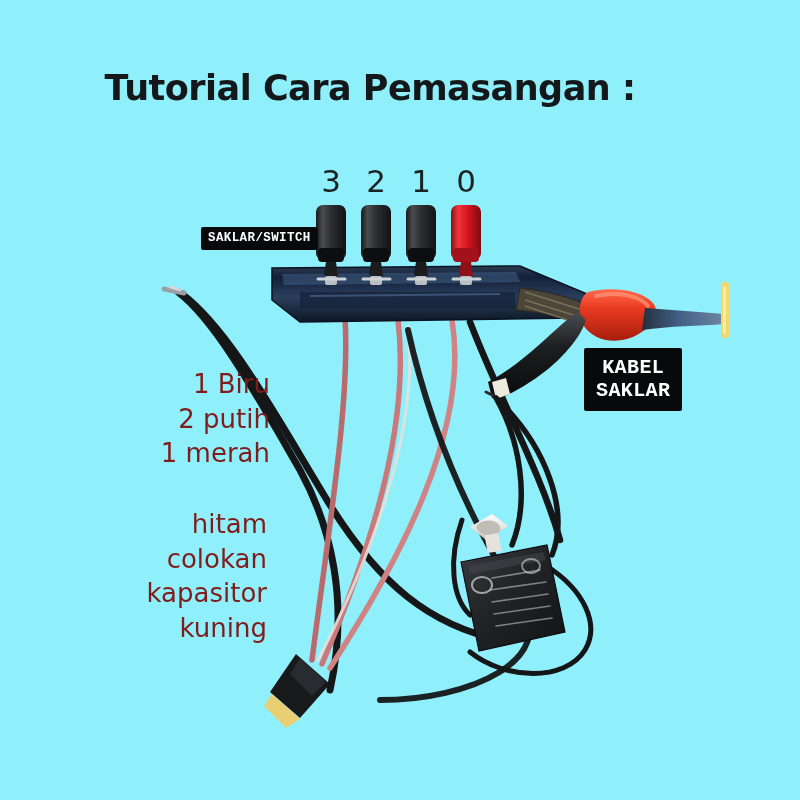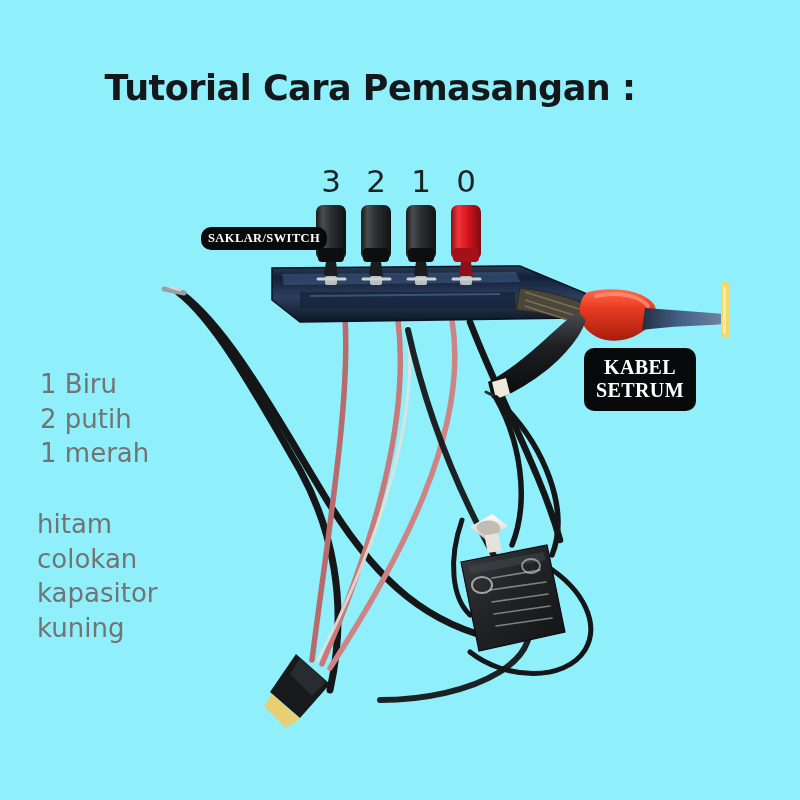--- a/index.html
+++ b/index.html
@@ -45,46 +45,46 @@
     color: #1b2224;
     width: 34px;
     text-align: center;
   }
 
   
   .callout {
     position: absolute;
     background: #08090b;
     color: #ffffff;
-    font-family: Liberation Serif, serif;
+    font-family: Liberation Mono, monospace;
     font-weight: bold;
     letter-spacing: 0.4px;
     text-align: center;
     line-height: 1.18;
-    border-radius: 10px;
+    border-radius: 2px;
   }
   .callout.small {
     font-size: 12.5px;
     padding: 4px 7px 4.5px 7px;
   }
   .callout.two-line {
     font-size: 20px;
     padding: 8px 12px 9px 12px;
     line-height: 1.15;
   }
   .callout .ln { display: block; white-space: nowrap; }
 
   
   .body-text {
     position: absolute;
     font-family: "DejaVu Sans", sans-serif;
     font-size: 26px;
-    color: #737373;
+    color: #7f1d1d;
     line-height: 1.33;
-    text-align: left;
+    text-align: right;
     white-space: nowrap;
   }
   .body-text .ln { display: block; }
 </style>
 </head>
 <body>
 
 <div id="page">
 
   <svg class="scene" viewBox="0 0 800 800">
@@ -251,21 +251,21 @@
 
   <div class="term-num" style="left:314px; top:163px;">3</div>
   <div class="term-num" style="left:359px; top:163px;">2</div>
   <div class="term-num" style="left:404px; top:163px;">1</div>
   <div class="term-num" style="left:449px; top:163px;">0</div>
 
   <div class="callout small" style="left:201px; top:227px;">SAKLAR/SWITCH</div>
 
   <div class="callout two-line" style="left:584px; top:348px;">
     <span class="ln">KABEL</span>
-    <span class="ln">SETRUM</span>
+    <span class="ln">SAKLAR</span>
   </div>
 
 
   <div class="body-text" style="left:40px; top:367px; width:230px;">
     <span class="ln">1 Biru</span>
     <span class="ln">2 putih</span>
     <span class="ln">1 merah</span>
   </div>
 
   <div class="body-text" style="left:37px; top:507px; width:230px;">

